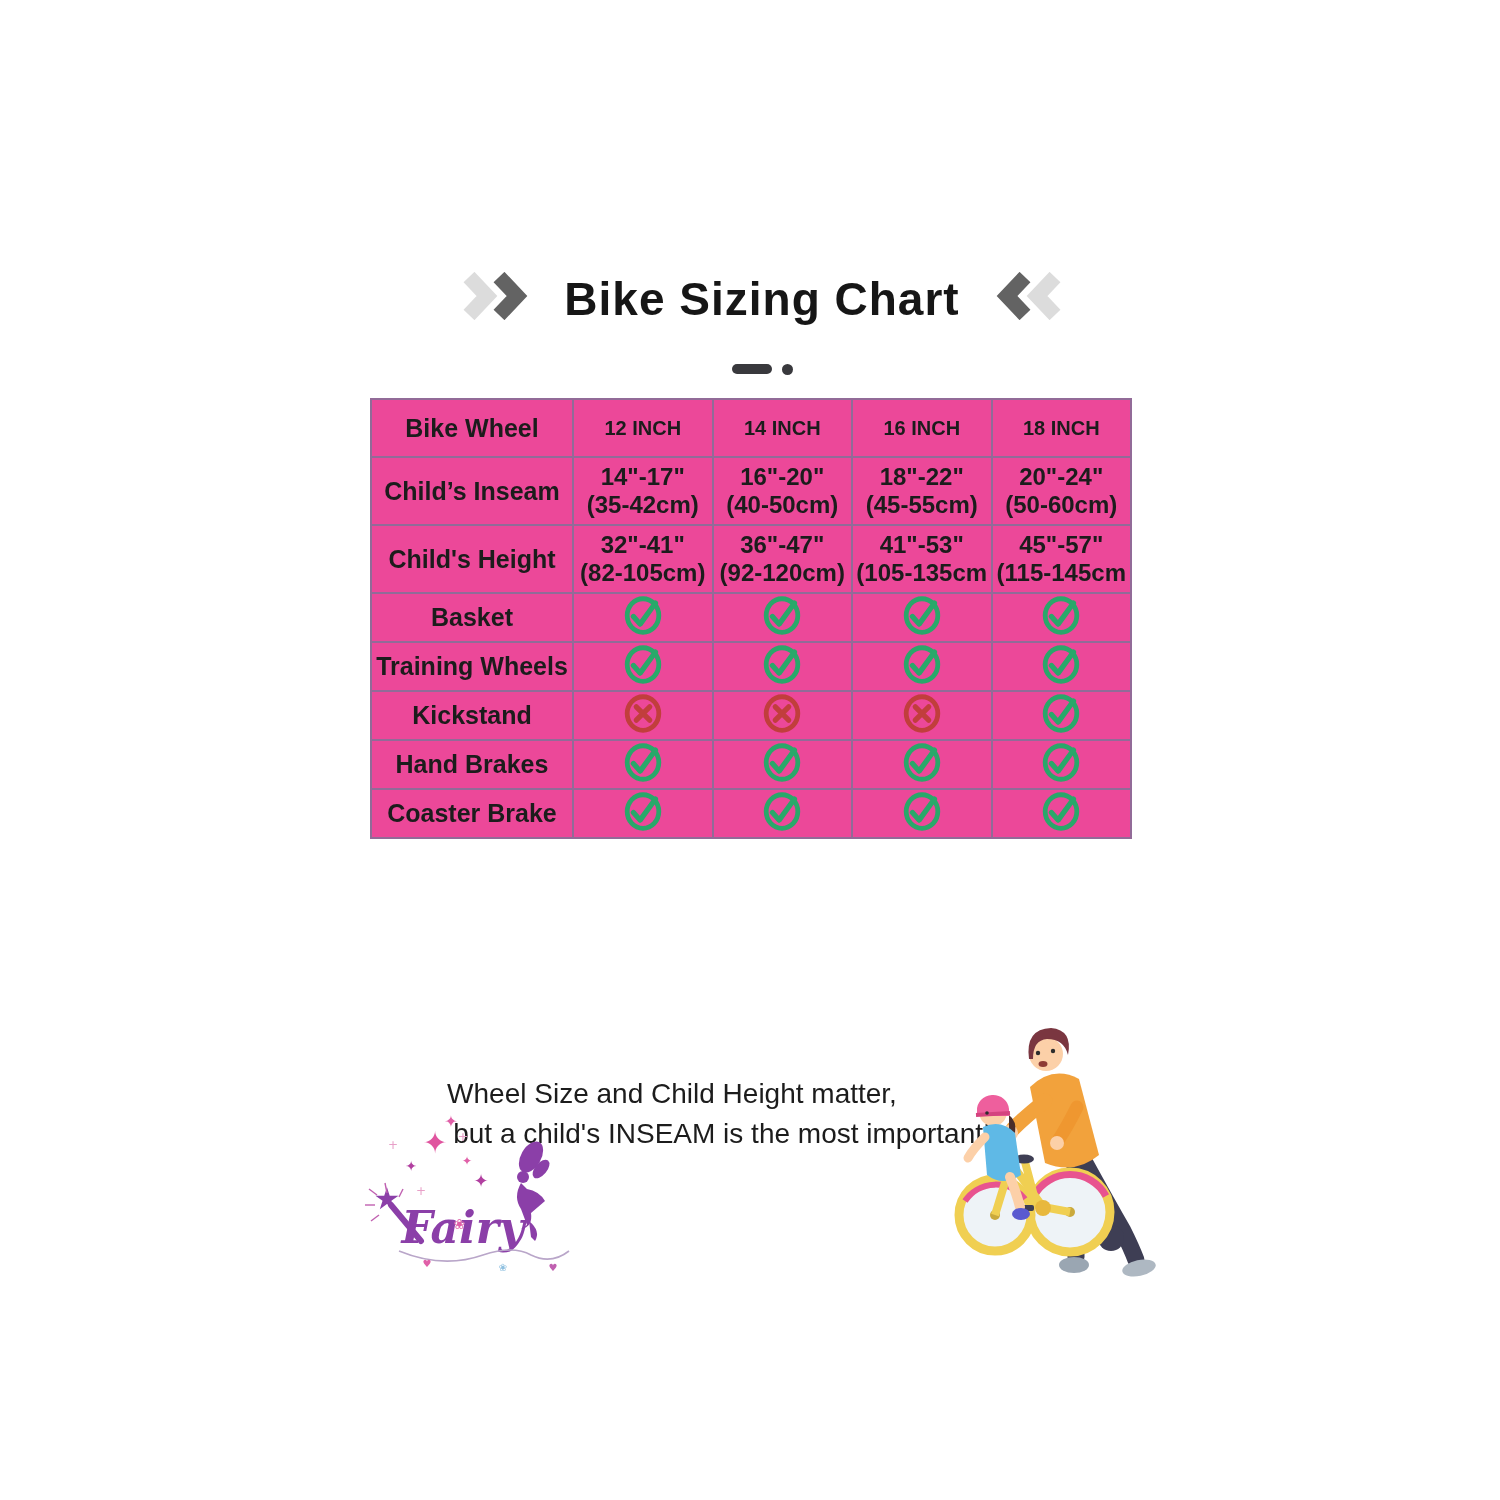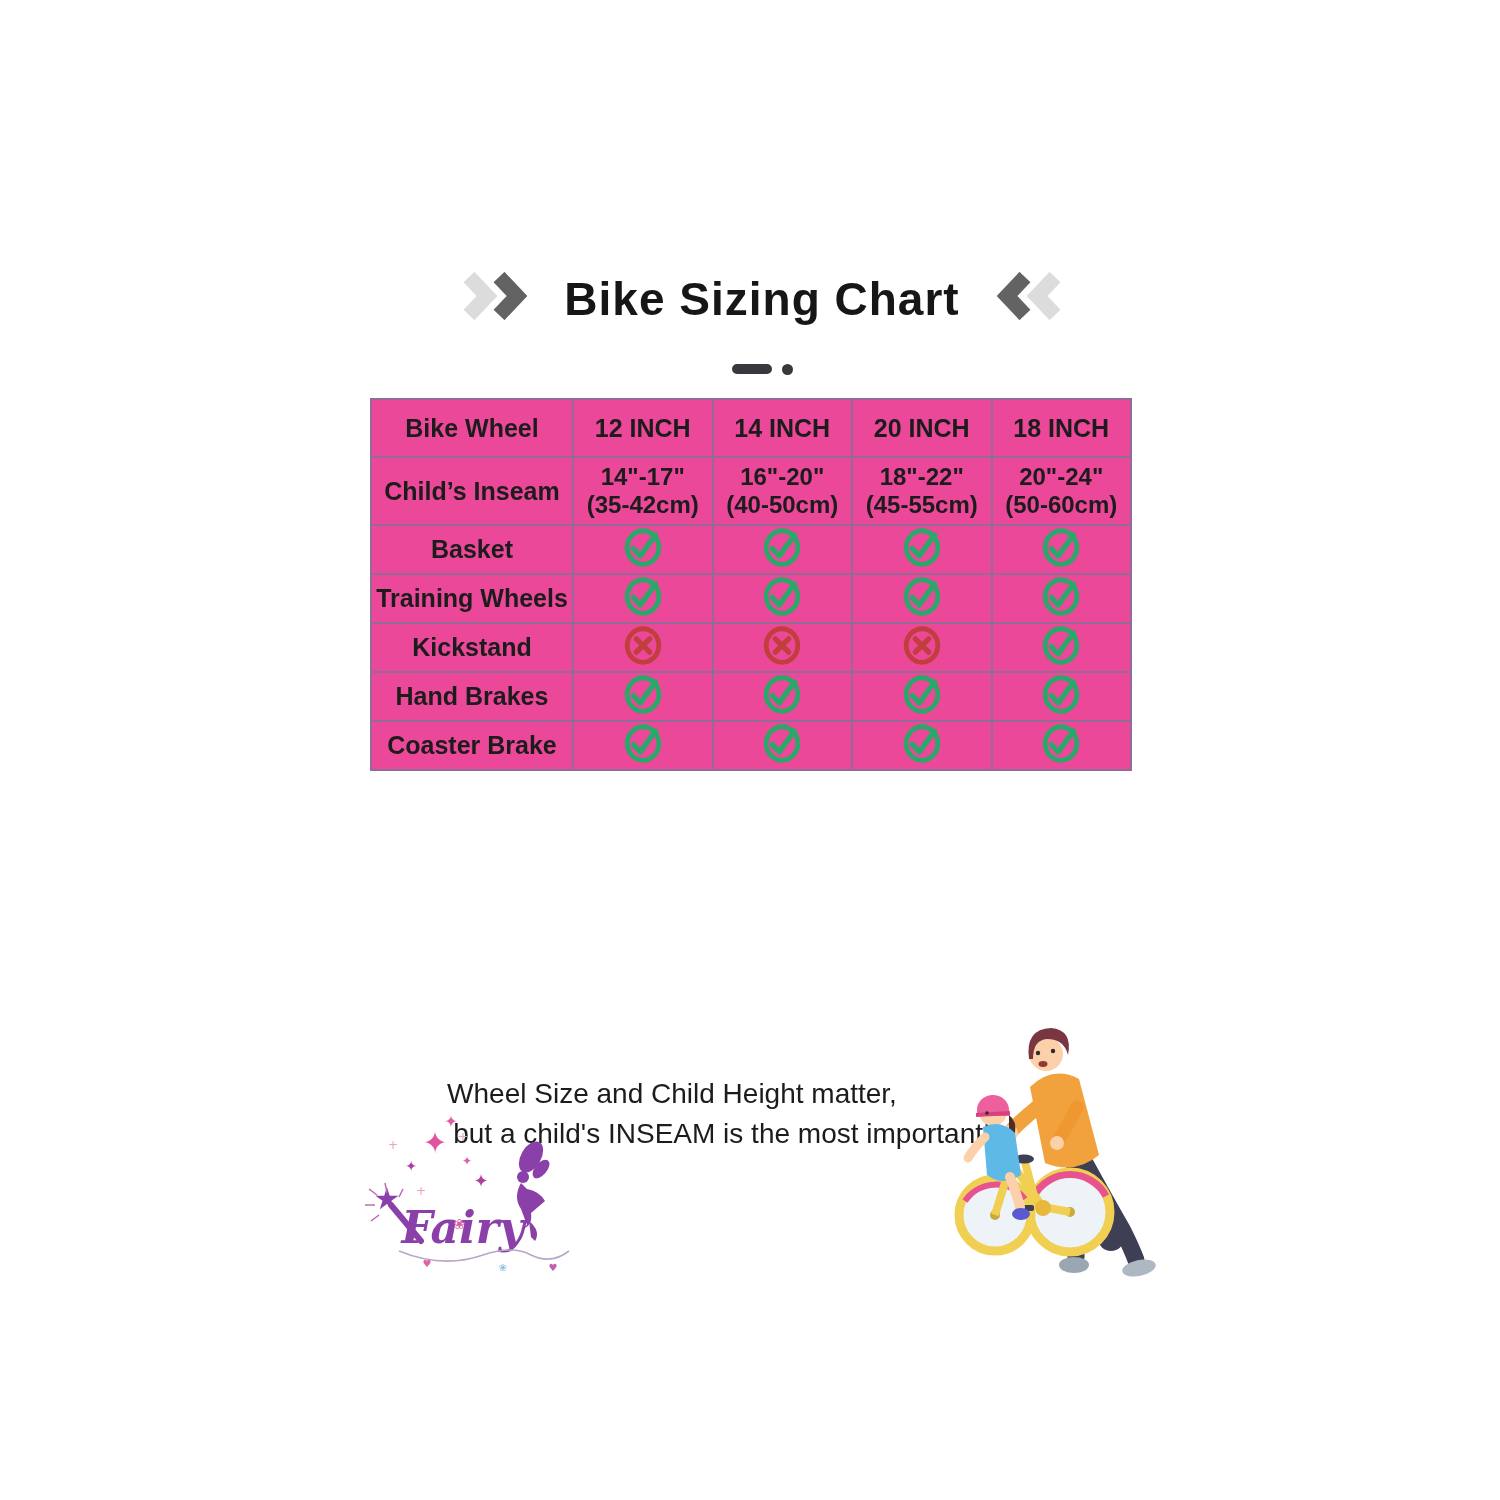--- a/index.html
+++ b/index.html
@@ -22,21 +22,21 @@
 
   
   .size-table{position:absolute;top:398px;left:370px;border-collapse:collapse;
               table-layout:fixed;width:760px;background:#ec4899;}
   .size-table td{border:2px solid #926b98;text-align:center;vertical-align:middle;
                  font-weight:bold;color:#1c1c1c;padding:0;overflow:visible;}
   .size-table col.c-label{width:202px;}
   .size-table col.c-val{width:139.5px;}
   tr.r-sm{height:58px;} tr.r-lg{height:68px;margin-top:47px;} tr.r-feat{height:44px;}
   td.lbl{font-size:25px;}
-  td.val{font-size:25px;}
+  td.val{font-size:20px;}
   td.val2{font-size:24px;line-height:1.16;white-space:pre;}
   td.mark-cell .mark{display:inline-block;line-height:0;}
 
   
   .footer-note{position:absolute;top:1078px;left:0;width:100%;text-align:center;
                font-weight:normal;font-size:28px;color:#1c1c1c;}
   .footer-line1{transform:translateX(-78px);}
   .footer-line2{margin-top:8px;transform:translateX(-28px);}
 
   
@@ -72,37 +72,48 @@
         <col class="c-val">
         <col class="c-val">
         <col class="c-val">
       </colgroup>
 
     <tbody>
         <tr class="r-sm">
       <td class="lbl">Bike Wheel</td>
       <td class="val">12 INCH</td>
       <td class="val">14 INCH</td>
-      <td class="val">20 INCH</td>
+      <td class="val">16 INCH</td>
       <td class="val">18 INCH</td>
     </tr>
 
     <tr class="r-lg">
       <td class="lbl">Child’s Inseam</td>
       <td class="val2">14"-17"
 (35-42cm)</td>
       <td class="val2">16"-20"
 (40-50cm)</td>
       <td class="val2">18"-22"
 (45-55cm)</td>
       <td class="val2">20"-24"
 (50-60cm)</td>
     </tr>
 
 
+    <tr class="r-lg">
+      <td class="lbl">Child's Height</td>
+      <td class="val2">32"-41"
+(82-105cm)</td>
+      <td class="val2">36"-47"
+(92-120cm)</td>
+      <td class="val2">41"-53"
+(105-135cm</td>
+      <td class="val2">45"-57"
+(115-145cm</td>
+    </tr>
 
 
     <tr class="r-feat">
       <td class="lbl">Basket</td>
       <td class="mark-cell"><span class="mark"><svg width="46" height="43" viewBox="0 0 48 44">
                 <ellipse cx="24" cy="22" rx="16.5" ry="17.5" fill="none" stroke="#29a86a" stroke-width="5"></ellipse>
                 <path d="M14 23 L21 31 L37 9" fill="none" stroke="#29a86a" stroke-width="5.5" stroke-linecap="round" stroke-linejoin="round"></path>
               </svg></span></td>
       <td class="mark-cell"><span class="mark"><svg width="46" height="43" viewBox="0 0 48 44">
                 <ellipse cx="24" cy="22" rx="16.5" ry="17.5" fill="none" stroke="#29a86a" stroke-width="5"></ellipse>

